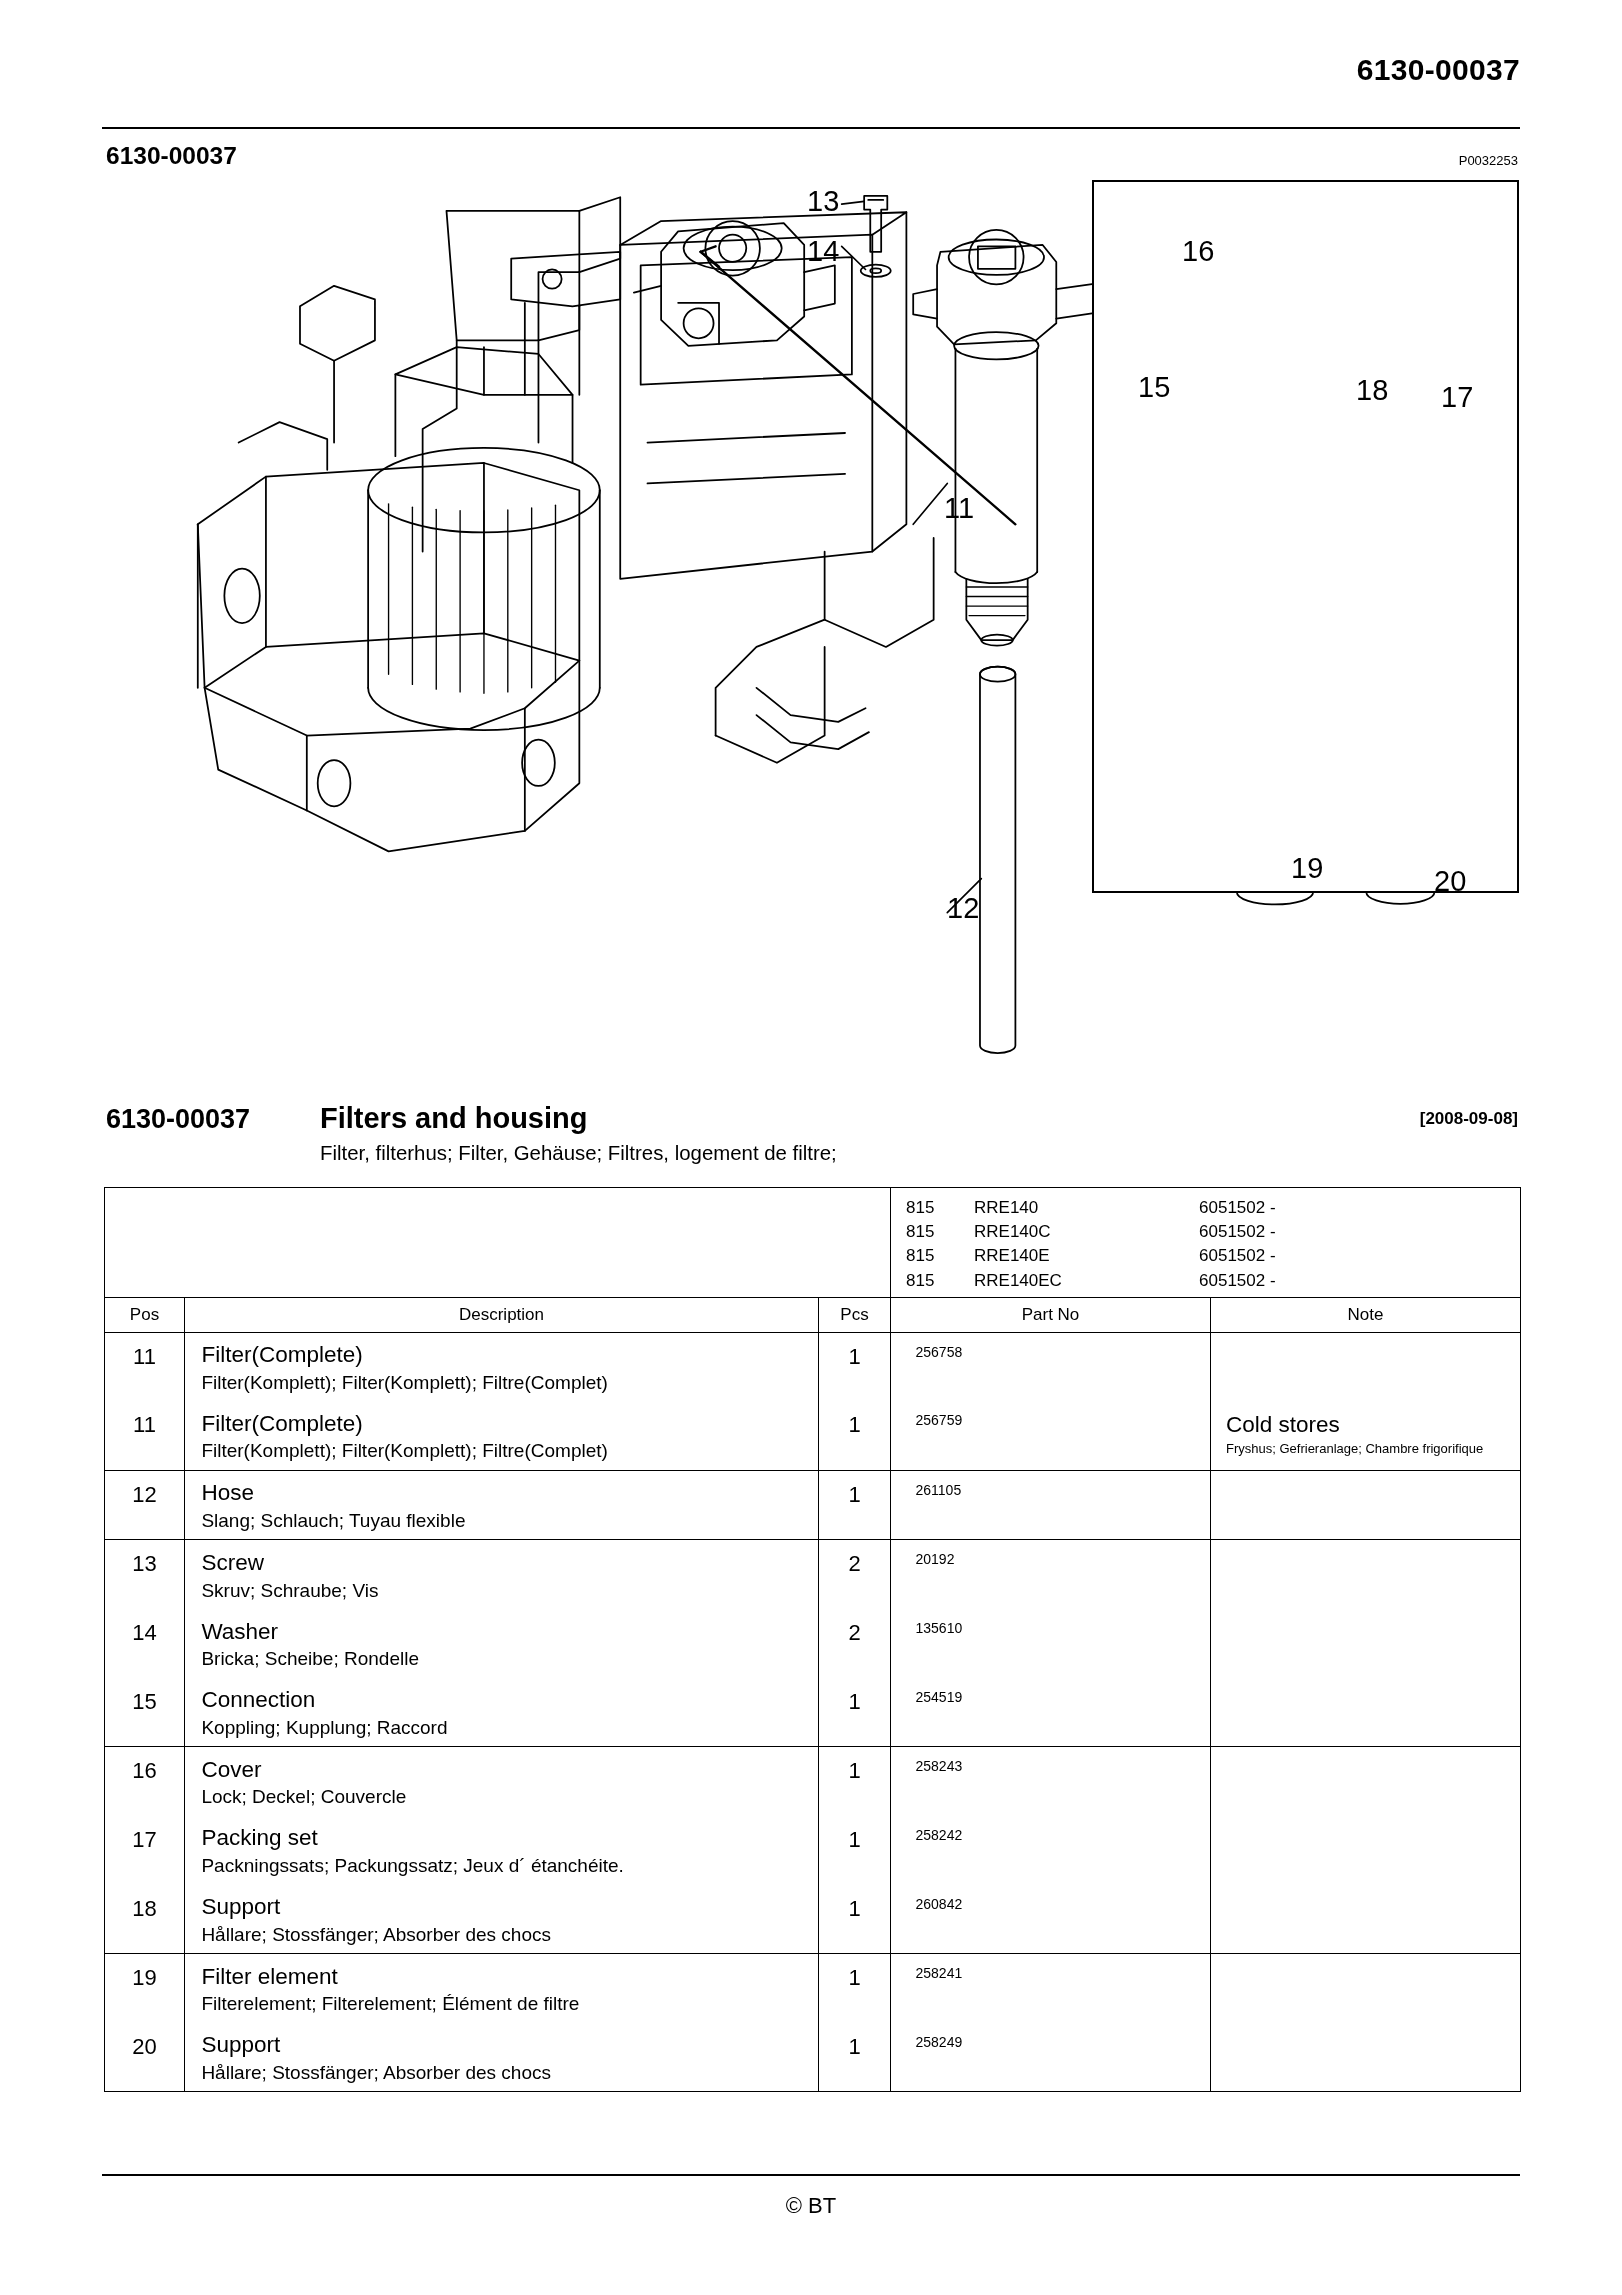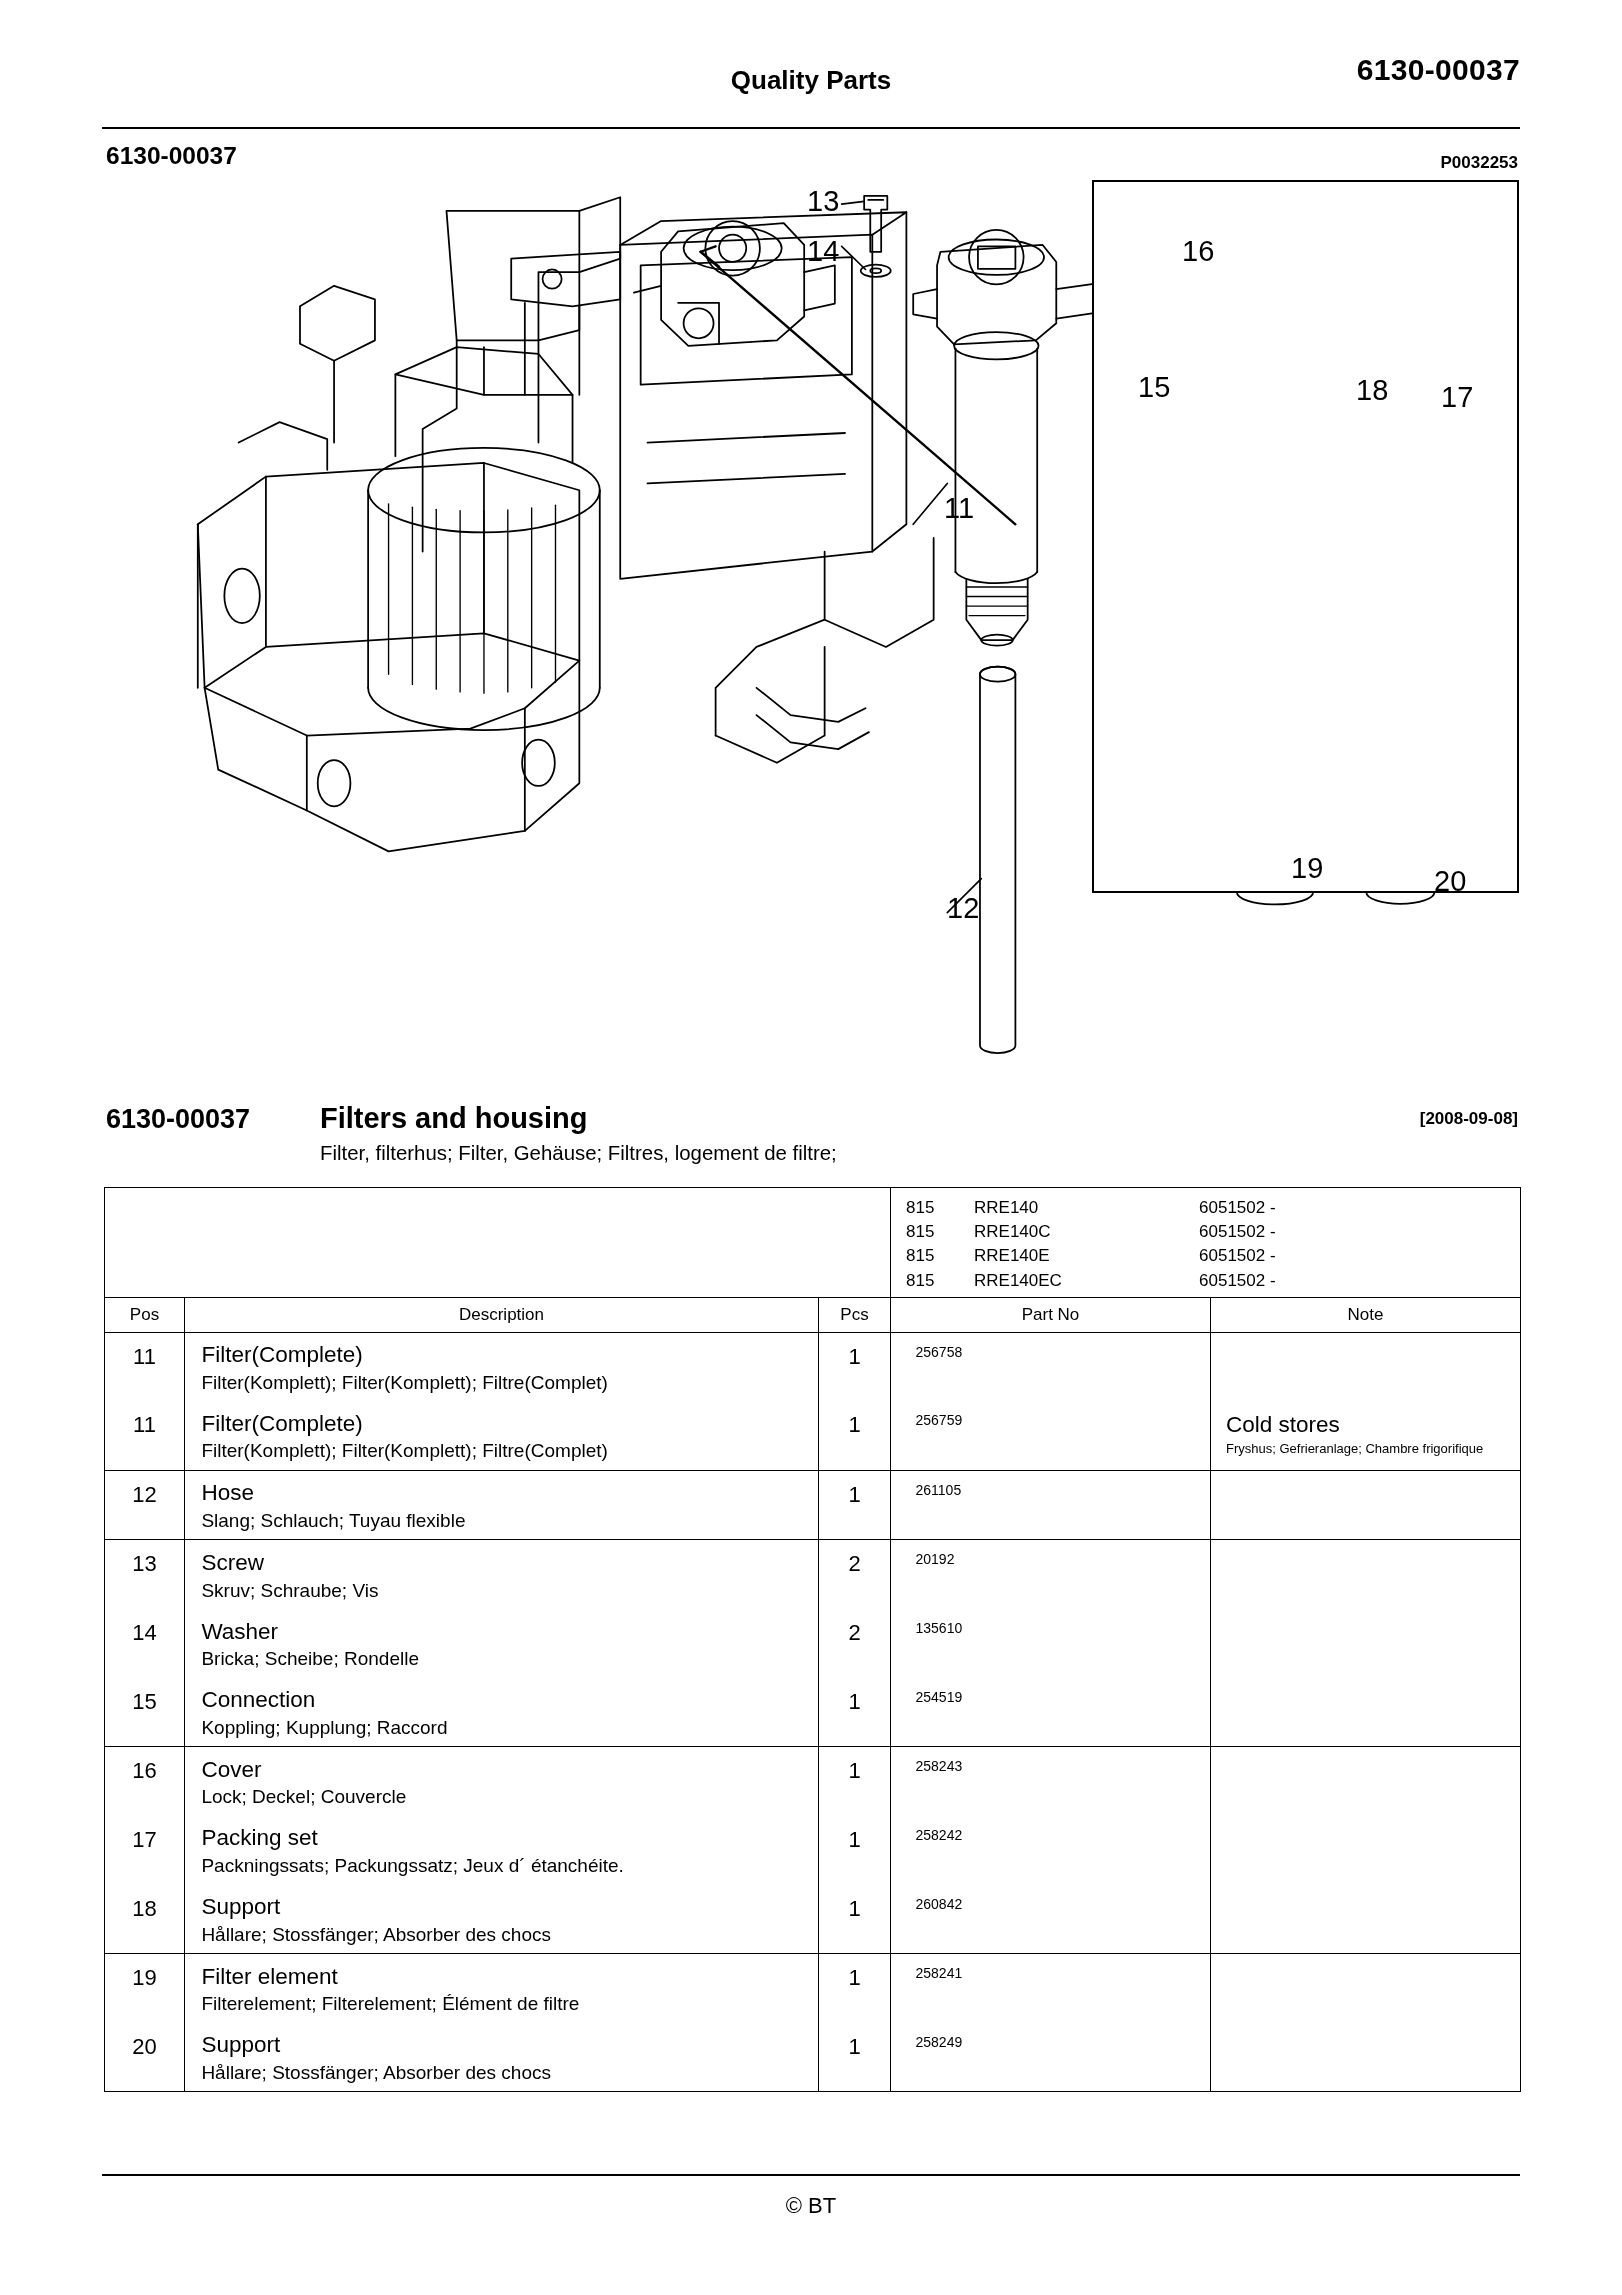--- a/index.html
+++ b/index.html
@@ -57,22 +57,22 @@
     position: absolute;
     left: 106px;
     top: 142px;
     font-size: 24.5px;
     font-weight: bold;
   }
   .subheader-right {
     position: absolute;
     right: 104px;
     top: 153px;
-    font-size: 17px;
-    font-weight: bold;
+    font-size: 13px;
+    font-weight: normal;
   }
 
   
   .figure {
     position: absolute;
     left: 102px;
     top: 170px;
     width: 1418px;
     height: 913px;
   }
@@ -209,21 +209,20 @@
     font-size: 22px;
   }
   svg { display: block; }
 </style>
 </head>
 <body>
 
 <div class="page">
 
   <div class="header">
-    <div class="header-title">Quality Parts</div>
     <div class="header-code">6130-00037</div>
   </div>
   <div class="header-rule"></div>
   <div class="subheader-left">6130-00037</div>
   <div class="subheader-right">P0032253</div>
 
   <div class="figure">
 
     <svg width="1418" height="913" viewBox="0 0 2080 1340">
       <g fill="none" stroke="#000" stroke-width="2.6" stroke-linejoin="round" stroke-linecap="round">

